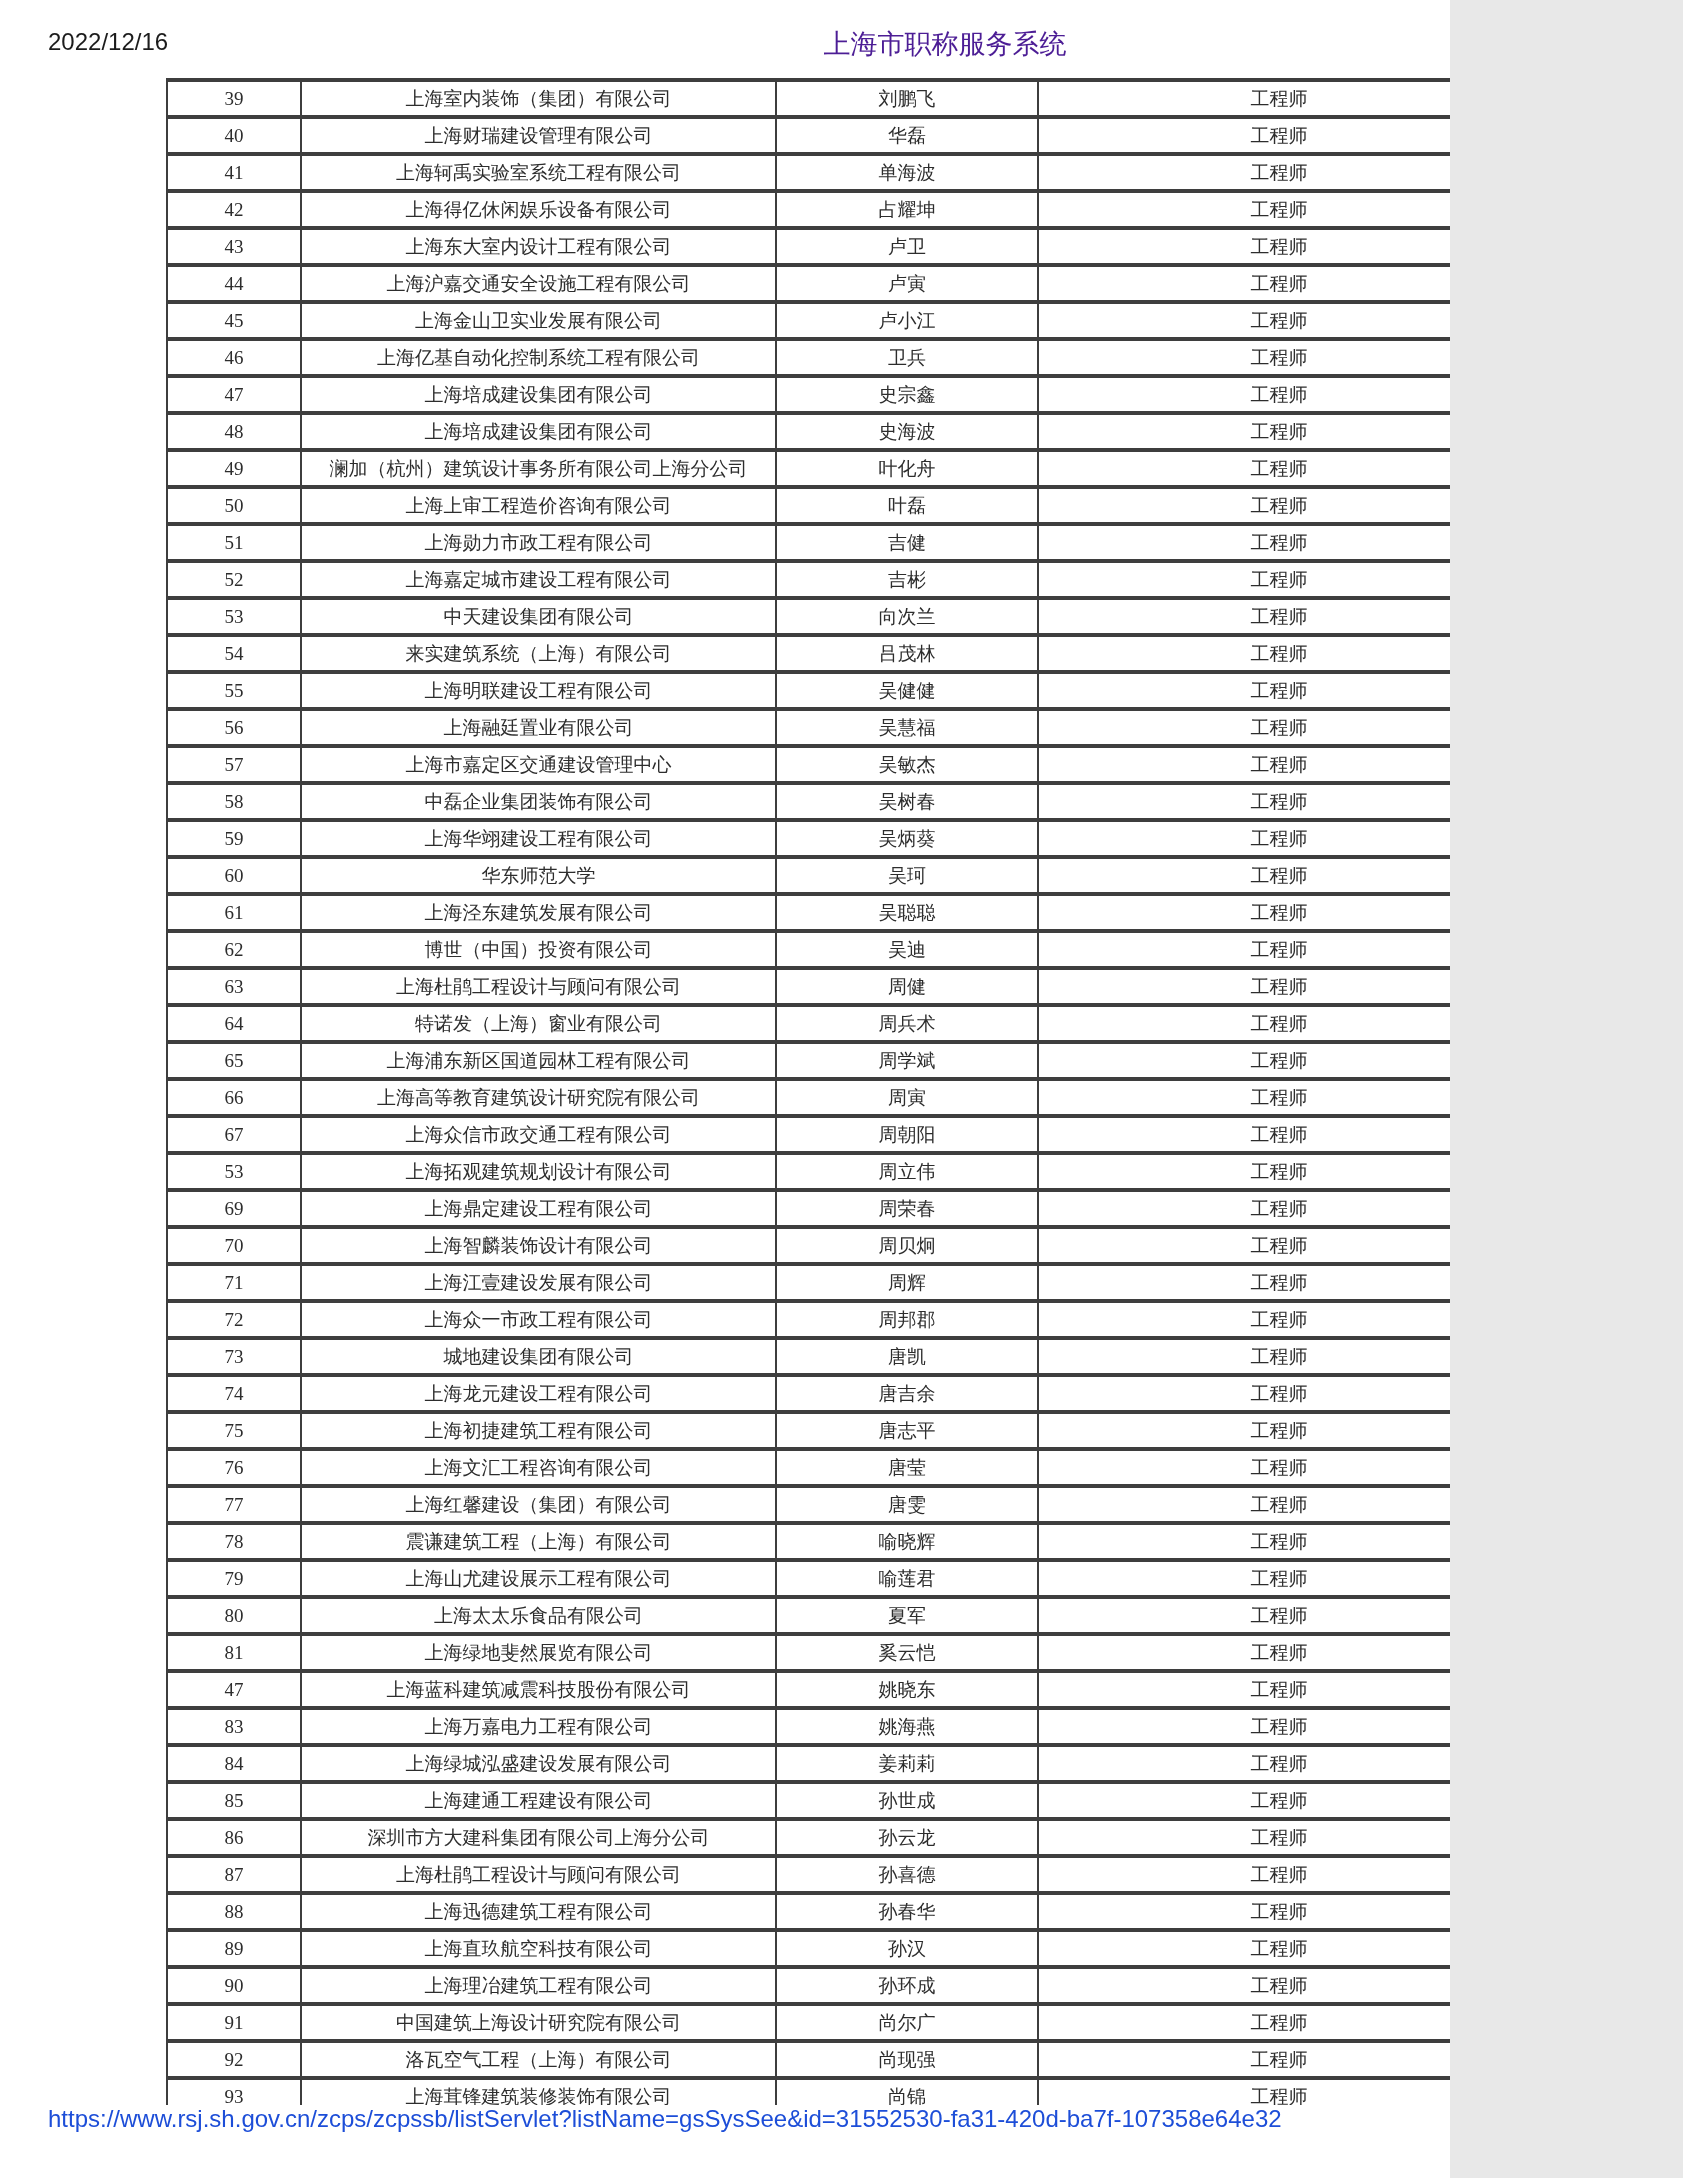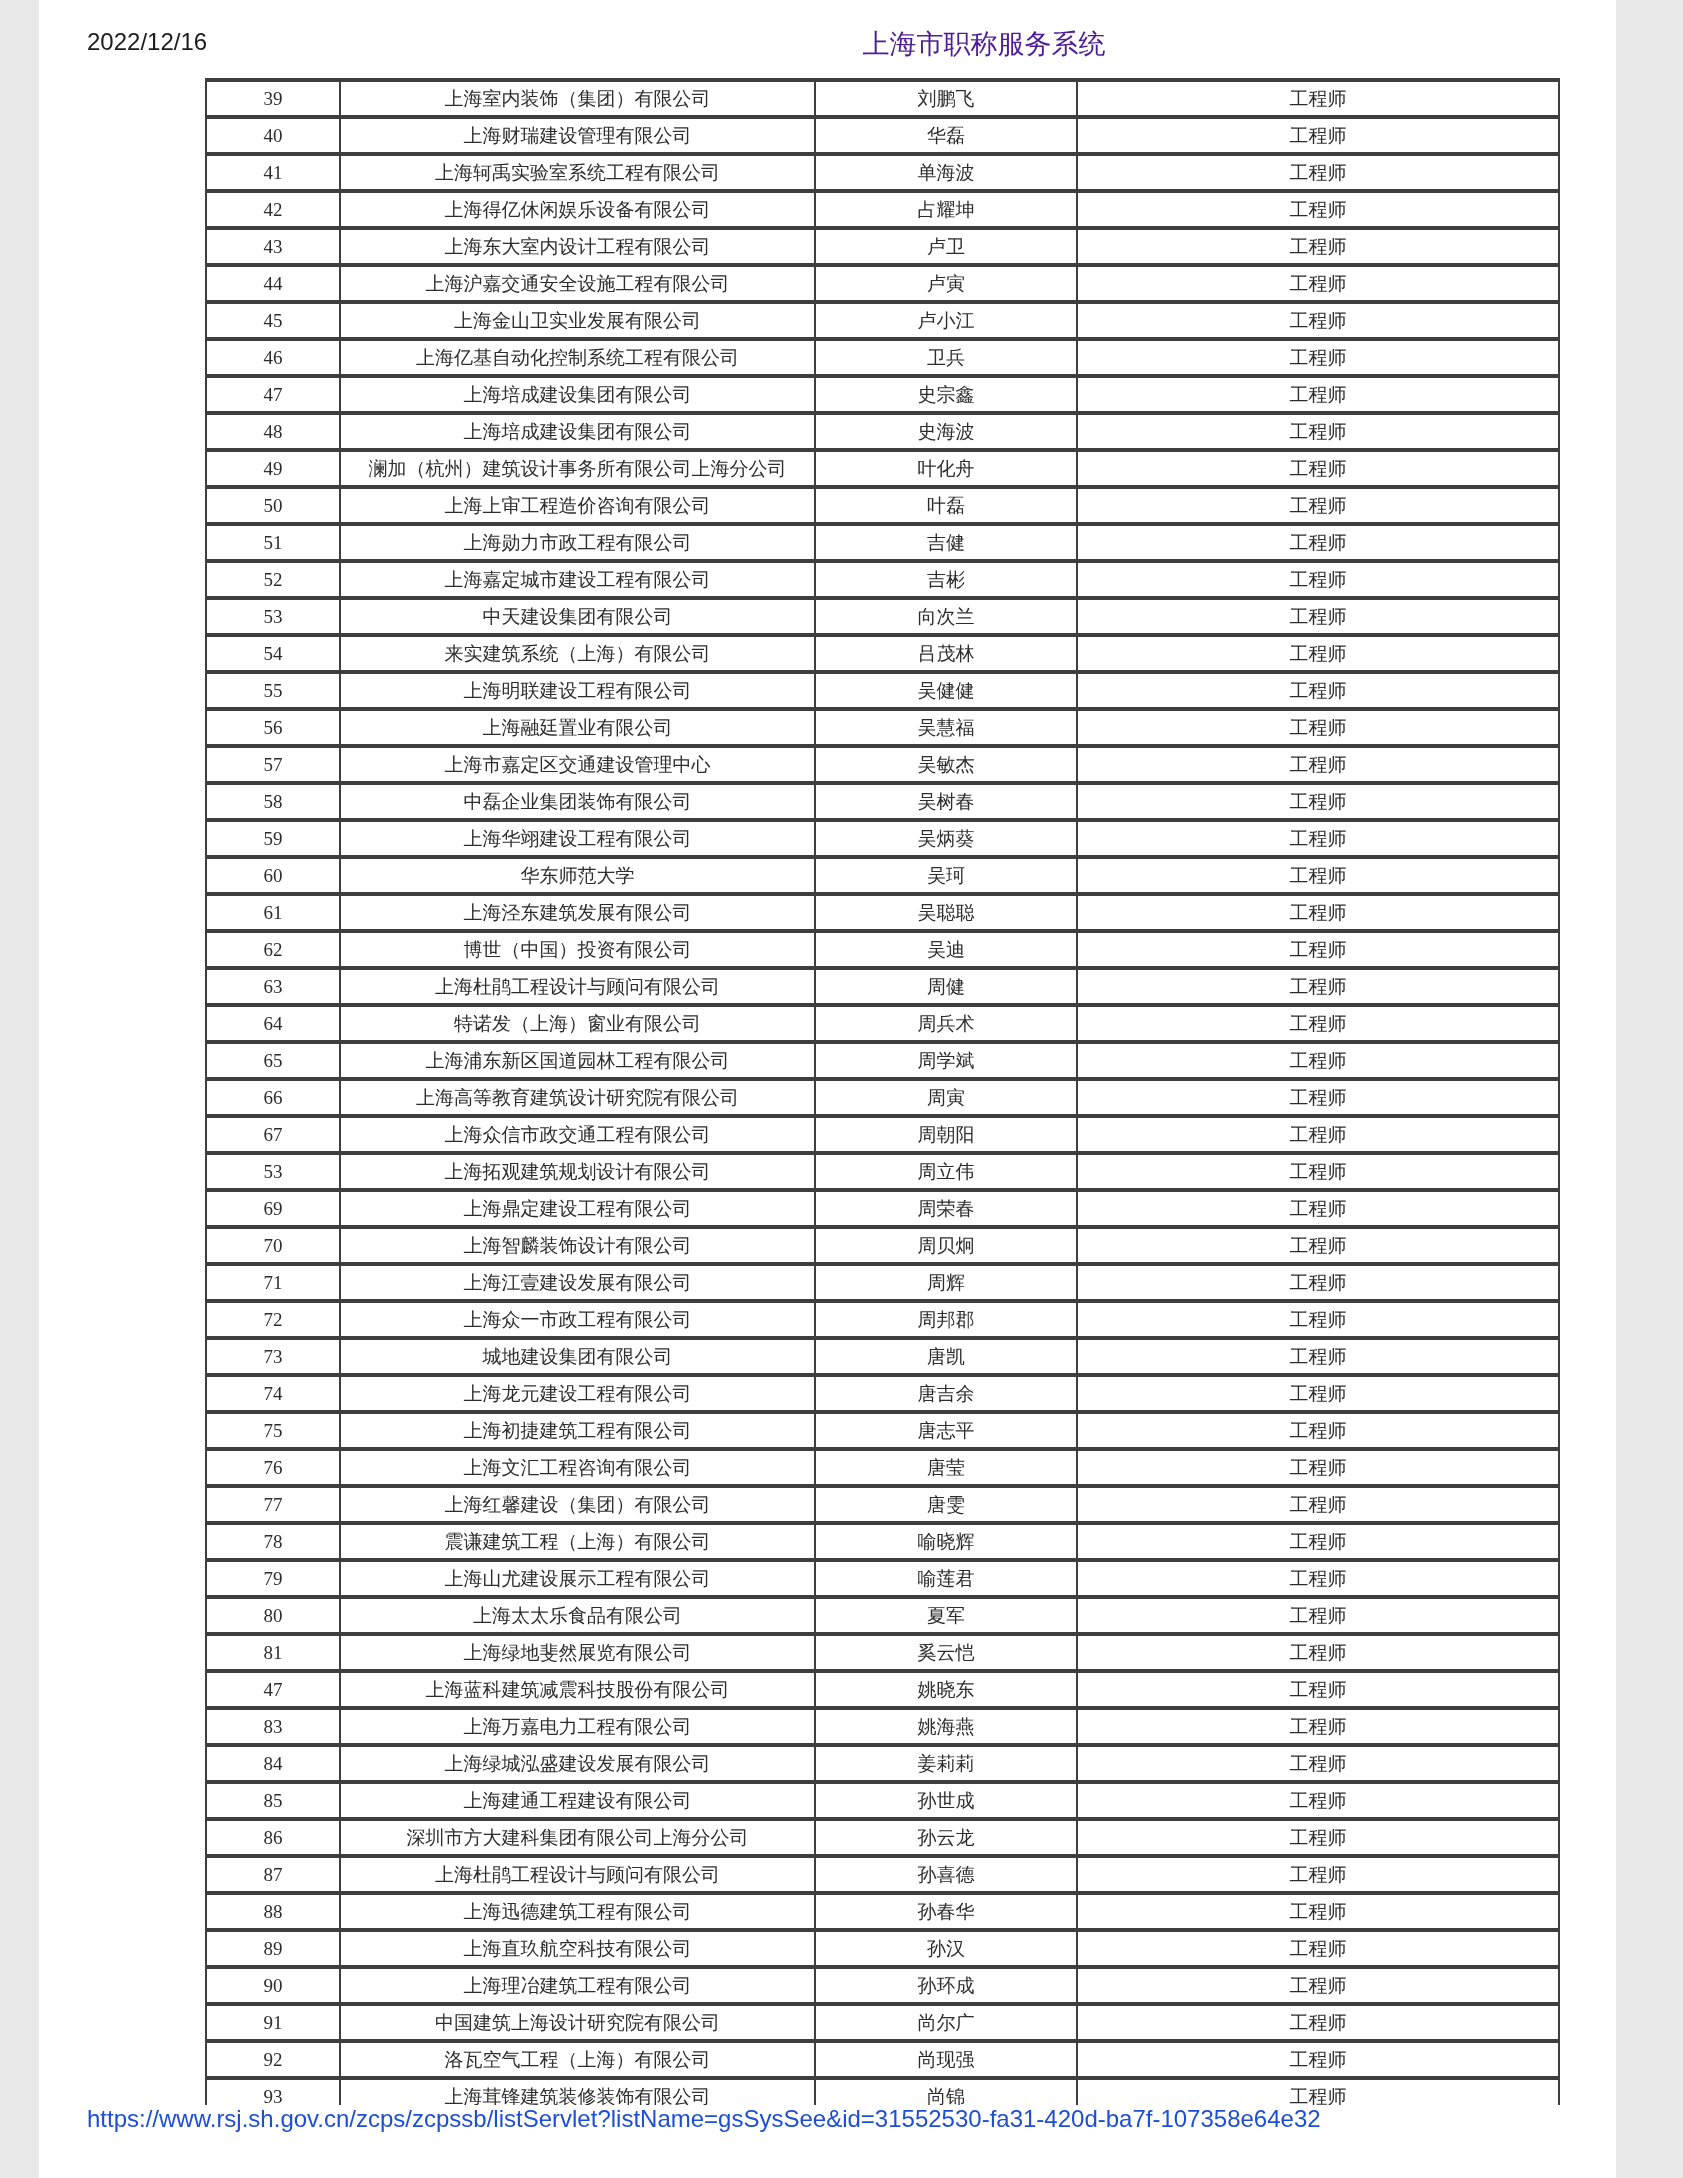--- a/index.html
+++ b/index.html
@@ -1,24 +1,23 @@
 <!DOCTYPE html>
 <html><head>
 <meta charset="utf-8">
 <style>
   html, body { margin: 0; padding: 0; background: #e8e8e8; }
   .page {
     position: relative;
-    width: 1577px;
+    width: 1450px;
     height: 2178px;
     background: #ffffff;
     font-family: "Liberation Serif", "DejaVu Serif", serif;
     color: #222222;
     overflow: hidden;
-    margin-left: 39px;
   }
   .print-date {
     position: absolute;
     left: 48px;
     top: 28px;
     font-family: "Liberation Sans", "DejaVu Sans", sans-serif;
     font-size: 24px;
     color: #1c1c1c;
   }
   .print-title {

